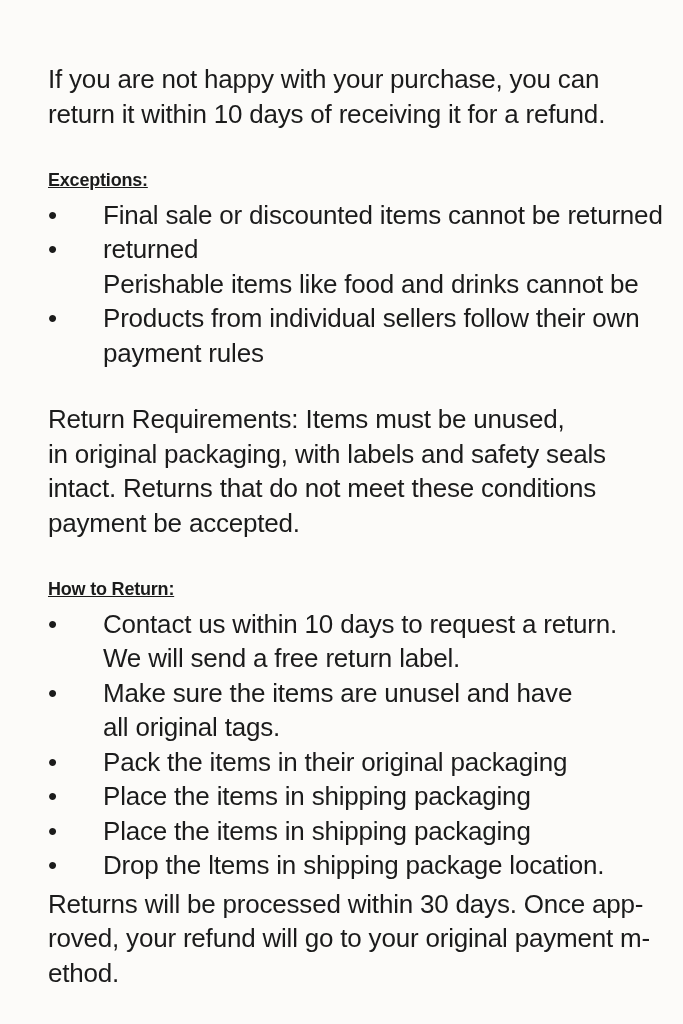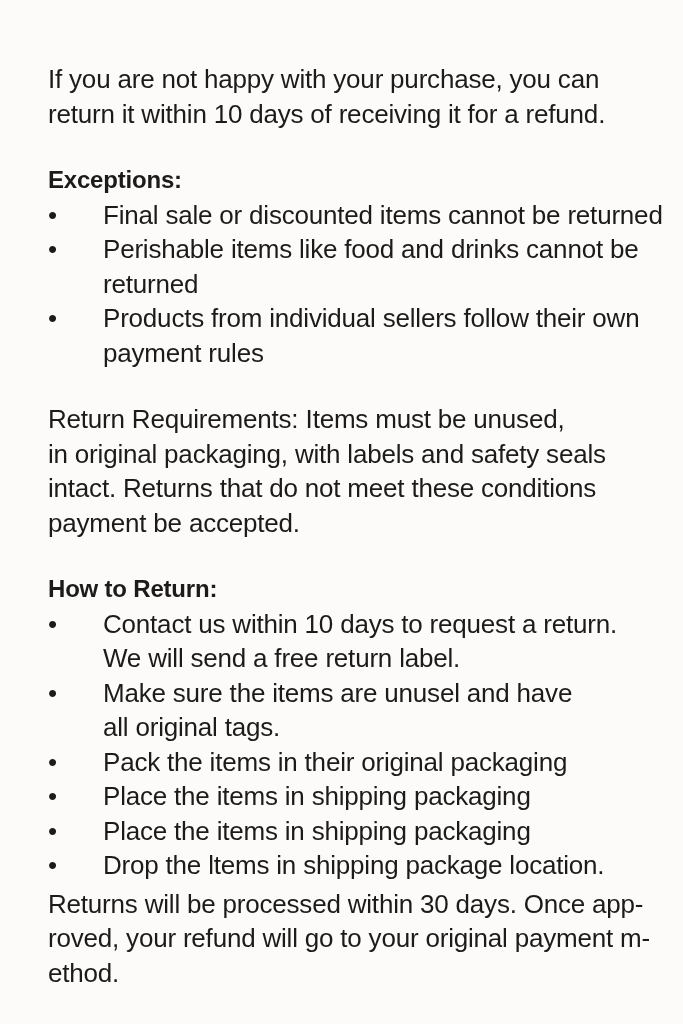--- a/index.html
+++ b/index.html
@@ -14,23 +14,24 @@
     font-size: 26px;
     line-height: 34.5px;
     letter-spacing: -0.2px;
     padding: 62px 5px 0 48px;
   }
   main { display: block; }
   .line { display: block; white-space: nowrap; }
   .para { margin: 0; }
   .heading {
     margin: 32px 0 0 0;
-    font-size: 24px;
+    font-size: 18px;
     line-height: 34.5px;
     font-weight: 700;
+    text-decoration: underline;
   }
   .list { margin: 0; padding: 0; list-style: none; }
   .bullet { display: flex; }
   .dot { flex: 0 0 19px; width: 19px; }
   .btext { flex: 1 1 auto; min-width: 0; margin-left: 36px; }
   .req { margin-top: 32px; }
   .closing { margin-top: 4px; }
   strong { font-weight: 400; margin-right: 0.28em; }
 </style>
 </head>
@@ -47,22 +48,22 @@
   <ul class="list">
     <li class="bullet">
       <span class="dot">•</span>
       <span class="btext">
         <span class="line">Final sale or discounted items cannot be returned</span>
       </span>
     </li>
     <li class="bullet">
       <span class="dot">•</span>
       <span class="btext">
+        <span class="line">returned</span>
         <span class="line">Perishable items like food and drinks cannot be</span>
-        <span class="line">returned</span>
       </span>
     </li>
     <li class="bullet">
       <span class="dot">•</span>
       <span class="btext">
         <span class="line">Products from individual sellers follow their own</span>
         <span class="line">payment rules</span>
       </span>
     </li>
   </ul>

